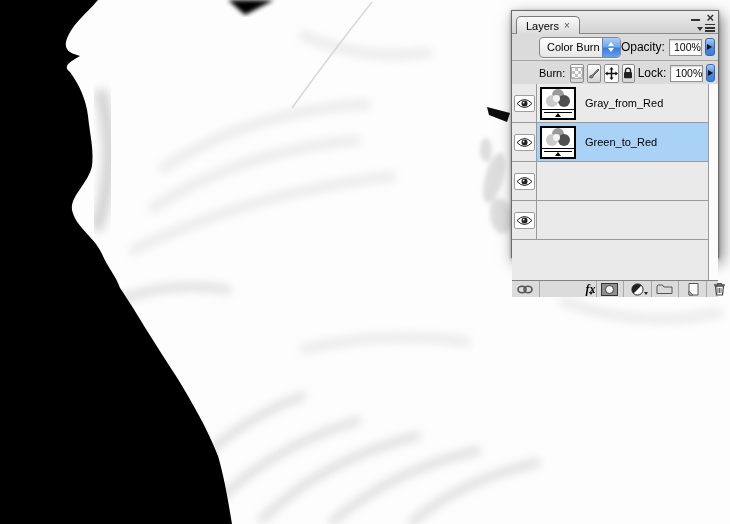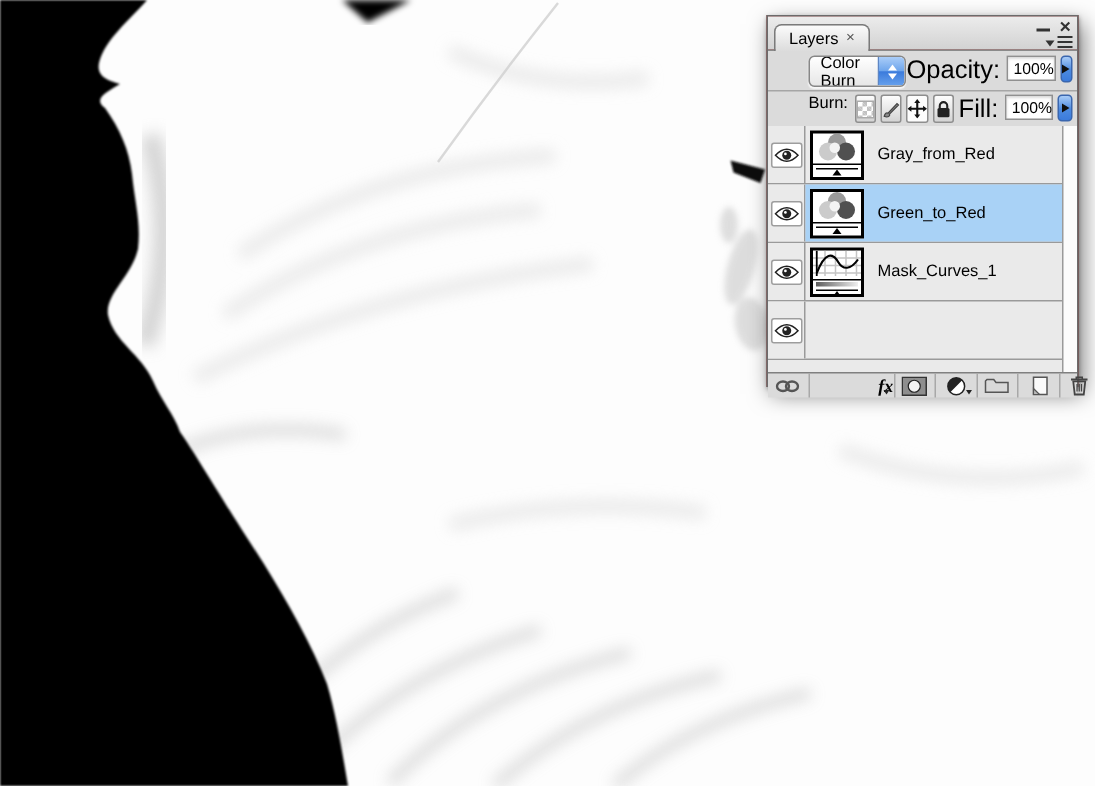--- a/index.html
+++ b/index.html
@@ -2,70 +2,70 @@
 <html><head>
 <meta charset="utf-8">
 <style>
   html,body{margin:0;padding:0;width:730px;height:524px;overflow:hidden;background:#fff;
     font-family:"Liberation Sans", sans-serif;-webkit-font-smoothing:antialiased;}
   #stage{position:relative;width:730px;height:524px;overflow:hidden;}
   #bg{position:absolute;left:0;top:0;z-index:0;}
 
   
   .panel{position:absolute;left:511px;top:10px;width:208px;height:248px;z-index:5;
-    background:#7f1d1d;border:1px solid #6B6B6B;box-sizing:border-box;
+    background:#f97316;border:1px solid #6B6B6B;box-sizing:border-box;
     box-shadow:3px 5px 14px rgba(0,0,0,.5),0 1px 3px rgba(0,0,0,.35);
     font-size:11px;color:#000;}
   
   .tabbar{position:relative;height:22px;background:linear-gradient(#ECECEC,#D2D2D2);
     border-bottom:1px solid #8A8A8A;}
   .tab{position:absolute;left:4px;bottom:-1px;height:17px;padding:0 9px;display:flex;
     align-items:center;gap:5px;background:linear-gradient(#FBFBFB,#DCDCDC);
     border:1px solid #7A7A7A;border-bottom:none;border-radius:5px 5px 0 0;}
   .tab .tlabel{font-size:11px;}
   .tab .tclose{color:#555;font-size:10px;cursor:default;}
   .winctl{position:absolute;top:1px;right:4px;display:flex;gap:6px;align-items:center;height:12px;}
   .minbar{width:9px;height:2px;background:#333;margin-top:4px;}
   .closex{font-size:13px;font-weight:bold;color:#333;line-height:10px;}
   .flyout{position:absolute;right:3px;top:13px;display:flex;align-items:center;gap:2px;}
   .flytri{width:0;height:0;border-left:3.5px solid transparent;border-right:3.5px solid transparent;
     border-top:4px solid #333;margin-top:1px;}
   .flylines{width:10px;height:8px;
     background:repeating-linear-gradient(#333 0 1.4px,transparent 1.4px 3.2px);}
   
   .controls{height:50px;background:#DBDBDB;padding:3px 3px 0;box-sizing:border-box;}
-  .crow{display:flex;align-items:flex-start;height:20px;padding-left:24px;}
+  .crow{display:flex;align-items:center;height:20px;padding-left:24px;}
   .sep{border-top:1px solid #A6A6A6;margin:3px -3px 2px;}
   .popup{width:127px;height:19px;border:1px solid #878787;border-radius:4px;
     background:linear-gradient(#FFFFFF,#E6E6E6);display:flex;align-items:center;
     overflow:hidden;box-shadow:0 1px 1px rgba(255,255,255,.8);}
   .popup .ptext{flex:1;padding-left:7px;font-size:11px;}
   .stepcap{width:17px;height:19px;border-left:1px solid #5E86C4;border-radius:0 3px 3px 0;
     background:linear-gradient(#AACDF8 0%,#6FA6EC 48%,#3B7BDC 52%,#66A0EC 100%);
     display:flex;flex-direction:column;align-items:center;justify-content:center;gap:2px;}
   .tri-up{width:0;height:0;border-left:3.5px solid transparent;border-right:3.5px solid transparent;
     border-bottom:4px solid #fff;}
   .tri-dn{width:0;height:0;border-left:3.5px solid transparent;border-right:3.5px solid transparent;
     border-top:4px solid #fff;}
-  .rlabel{margin-left:auto;padding-right:4px;font-size:17px;}
+  .rlabel{margin-left:auto;padding-right:4px;font-size:12px;}
   .valbox{width:32px;height:15px;border:1px solid #909090;background:#fff;font-size:10.5px;
     display:flex;align-items:center;padding-left:4px;box-shadow:inset 0 1px 2px rgba(0,0,0,.18);}
   .arrbtn{width:13px;height:16px;margin-left:3px;border:1px solid #3A66AE;border-radius:3px;
     background:linear-gradient(#A9CCF7,#4C8AE0 55%,#3B7BDC);display:flex;align-items:center;
     justify-content:center;}
   .arrbtn .tri-r{width:0;height:0;border-top:3.5px solid transparent;border-bottom:3.5px solid transparent;
     border-left:5px solid #101010;}
   .lockbtn{width:20px;height:17px;margin-right:3px;border:1px solid #8E8E8E;border-radius:2px;
     background:linear-gradient(#FDFDFD,#D4D4D4);display:flex;align-items:center;justify-content:center;}
   .checker{width:10px;height:10px;border:1px solid #ABABAB;
     background-image:linear-gradient(45deg,#C2C2C2 25%,transparent 25% 75%,#C2C2C2 75%),
       linear-gradient(45deg,#C2C2C2 25%,#FFF 25% 75%,#C2C2C2 75%);
     background-size:6px 6px;background-position:0 0,3px 3px;}
   
-  .list{position:relative;height:164px;background:#EAEAEA;}
+  .list{position:relative;height:196px;background:#EAEAEA;}
   .scrollstrip{position:absolute;right:0;top:0;bottom:0;width:10px;background:#FCFCFC;
     border-left:1px solid #9A9A9A;box-sizing:border-box;}
   .rows{position:absolute;left:0;top:0;right:10px;}
   .lrow{height:39px;box-sizing:border-box;border-bottom:1px solid #9A9A9A;display:flex;}
   .eyecol{width:25px;border-right:1px solid #9A9A9A;display:flex;align-items:center;
     justify-content:center;background:#EAEAEA;box-sizing:border-box;}
   .eyebox{width:19px;height:15px;background:#fff;border:1px solid #9D9D9D;border-radius:2px;
     display:flex;align-items:center;justify-content:center;}
   .rowbody{flex:1;display:flex;align-items:center;gap:9px;padding-left:3px;}
   .lrow.selected .rowbody{background:#A9D2F6;}
@@ -215,21 +215,21 @@
             <path d="M6.5,1.5 L6.5,11.5 M1.5,6.5 L11.5,6.5" stroke="#111" stroke-width="1.4"></path>
             <path d="M6.5,0 L4.5,2.6 H8.5 Z M6.5,13 L4.5,10.4 H8.5 Z M0,6.5 L2.6,4.5 V8.5 Z M13,6.5 L10.4,4.5 V8.5 Z" fill="#111"></path>
           </svg>
         </span>
         <span class="lockbtn">
           <svg width="10" height="12">
             <path d="M2.5,5 V3.6 A2.5,2.5 0 0 1 7.5,3.6 V5" fill="none" stroke="#222" stroke-width="1.4"></path>
             <rect x="1" y="5" width="8" height="6.2" rx="1" fill="#222"></rect>
           </svg>
         </span>
-        <span class="rlabel">Fill:</span>
+        <span class="rlabel">Lock:</span>
         <span class="valbox">100%</span>
         <span class="arrbtn">
           <span class="tri-r"></span>
         </span>
       </div>
     </div>
 
     <div class="list">
       <div class="rows">
 
@@ -286,35 +286,20 @@
         <div class="lrow">
           <div class="eyecol">
             <div class="eyebox">
               <svg width="17" height="11">
                 <path d="M1,5.5 Q8.5,-2.5 16,5.5 Q8.5,13.5 1,5.5 Z" fill="#fff" stroke="#222"></path>
                 <circle cx="8.5" cy="5.5" r="3" fill="#222"></circle>
                 <circle cx="7.6" cy="4.6" r="0.9" fill="#fff"></circle>
               </svg>
             </div>
           </div>
-          <div class="rowbody">
-            <div class="thumb-adj">
-              <div class="adj-top">
-                <svg width="32" height="17">
-                  <path d="M8,0 V17 M15,0 V17 M22,0 V17 M29,0 V17 M0,5 H32 M0,10 H32 M0,15 H32" stroke="#C4C4C4" stroke-width="1"></path>
-                  <path d="M2.5,0 V17" stroke="#000" stroke-width="1.2"></path>
-                  <path d="M2.5,15 C8,1 13,1 17,8 C20,13 25,13 30,6" fill="none" stroke="#000" stroke-width="1.4"></path>
-                </svg>
-              </div>
-              <div class="adj-div"></div>
-              <div class="gradbar"></div>
-              <div class="adj-slider" style="height:5px;"></div>
-            </div>
-            <span class="lname">Mask_Curves_1</span>
-          </div>
         </div>
 
         <div class="lrow">
           <div class="eyecol">
             <div class="eyebox">
               <svg width="17" height="11">
                 <path d="M1,5.5 Q8.5,-2.5 16,5.5 Q8.5,13.5 1,5.5 Z" fill="#fff" stroke="#222"></path>
                 <circle cx="8.5" cy="5.5" r="3" fill="#222"></circle>
                 <circle cx="7.6" cy="4.6" r="0.9" fill="#fff"></circle>
               </svg>

